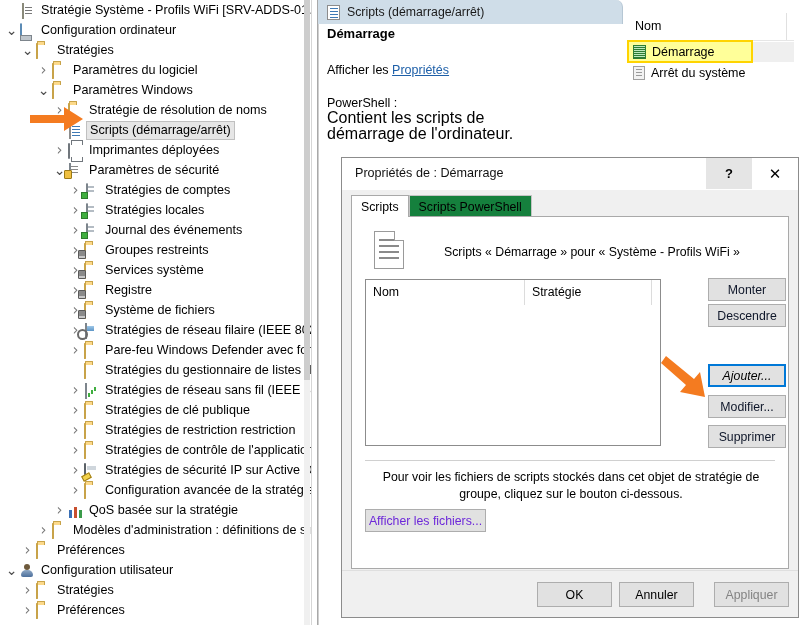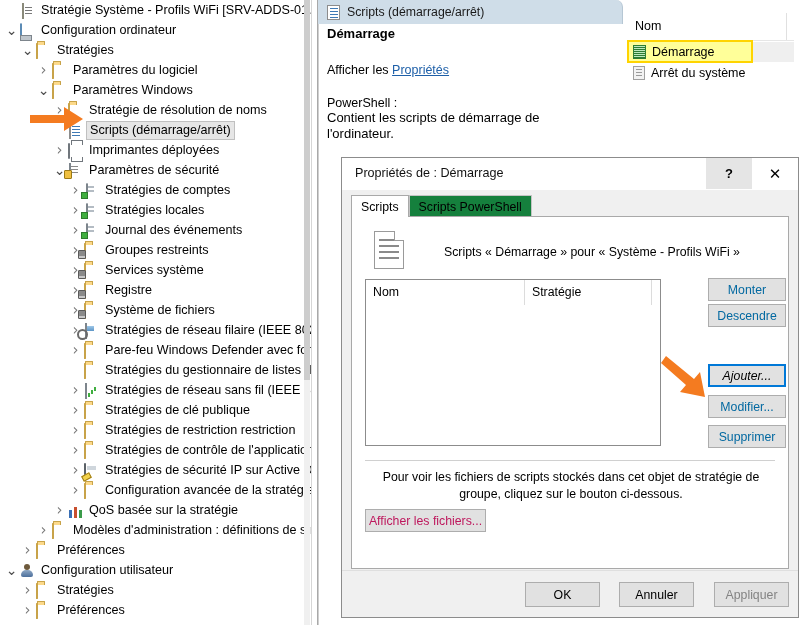--- a/index.html
+++ b/index.html
@@ -148,21 +148,21 @@
   #rp-header .htxt { font-size:12.3px; color:#1a1a1a; }
   .ic-script-hdr { width:13px; height:15px; background:#ffffff; border:1px solid #8c8c8c; position:relative; }
   .ic-script-hdr:before { content:""; position:absolute; left:2px; top:2px; width:8px; height:1px;
      background:#3f7ab5; box-shadow:0 3px 0 #3f7ab5, 0 6px 0 #3f7ab5, 0 9px 0 #3f7ab5; }
 
   #rp-left { position:absolute; left:9px; top:26px; width:295px; }
   #rp-title { font-size:13px; font-weight:bold; color:#000; margin-bottom:22px; }
   #rp-showline { font-size:12.5px; color:#000; margin-bottom:19px; }
   #rp-showline .lnk { color:#1d5fa8; text-decoration:underline; }
   #rp-desc-label { font-size:12.5px; color:#000; }
-  #rp-desc-text { font-size:13px; color:#000; line-height:16px; width:230px; }
+  #rp-desc-text { font-size:16px; color:#000; line-height:16px; width:230px; }
   #rp-vline { position:absolute; left:0px; top:24px; width:1px; height:601px; background:#cfcfcf; }
 
   
   #rp-list { position:absolute; left:305px; top:13px; width:177px; height:72px;
      background:#ffffff; border-top-left-radius:8px; }
   #rp-list-col { position:absolute; left:12px; top:6px; font-size:12.5px; color:#000; }
   #rp-list-colsep { position:absolute; left:163px; top:0px; width:1px; height:27px; background:#e0e0e0; }
   #rp-list-sep { position:absolute; left:6px; top:27px; width:165px; height:1px; background:#e6e6e6; }
   .rp-item { position:absolute; left:6px; height:20px; display:flex; align-items:center; gap:6px;
      font-size:12.5px; color:#000; padding-left:4px; }
@@ -215,41 +215,41 @@
   #lv { position:absolute; left:13px; top:62px; width:296px; height:167px;
      background:#ffffff; border:1px solid #8c8c8c; }
   #lv .lvhead { position:relative; height:25px; }
   #lv .lvh-nom { position:absolute; left:7px; top:5px; font-size:12.3px; color:#000; }
   #lv .lvh-par { position:absolute; left:166px; top:5px; font-size:12.3px; color:#000; }
   #lv .lvh-sep1 { position:absolute; left:158px; top:0; width:1px; height:25px; background:#dcdcdc; }
   #lv .lvh-sep2 { position:absolute; left:285px; top:0; width:1px; height:25px; background:#dcdcdc; }
 
   .dbtn { position:absolute; width:78px; height:23px; font-size:12.3px;
      display:flex; align-items:center; justify-content:center;
-     border:1px solid #adadad; background:#e1e1e1; color:#0369a1; }
+     border:1px solid #adadad; background:#e1e1e1; color:#0f172a; }
   .dbtn.focus { background:#e1e1e1; border:2px solid #0078d7; color:#000; }
   #btn-monter { left:356px; top:61px; }
   #btn-descendre { left:356px; top:87px; }
   #btn-ajouter { left:356px; top:147px;font-style:italic; }
   #btn-modifier { left:356px; top:178px; }
   #btn-supprimer { left:356px; top:208px; }
 
   #dlg-sep { position:absolute; left:13px; top:243px; width:410px; height:1px; background:#d0d0d0; }
   #dlg-note { position:absolute; left:13px; top:252px; width:412px; font-size:12.3px;
      color:#000; line-height:16.5px; }
   #btn-afficher { position:absolute; left:13px; top:292px; width:121px; height:23px;
      font-size:12.3px; display:flex; align-items:center; justify-content:center;
-     border:1px solid #adadad; background:#e1e1e1; color:#be185d; }
+     border:1px solid #adadad; background:#e1e1e1; color:#6d28d9; }
 
   #dlg-footer { position:absolute; left:0; bottom:0; width:456px; height:47px; background:#f0f0f0;
      border-top:1px solid #dfdfdf; }
   .fbtn { position:absolute; top:11px; width:75px; height:25px; font-size:12.3px;
      display:flex; align-items:center; justify-content:center;
      border:1px solid #adadad; background:#e1e1e1; color:#000; }
-  #btn-ok { right:198px; }
+  #btn-ok { right:186px; }
   #btn-annuler { right:104px; }
   #btn-appliquer { right:9px; color:#838383; }
 
   
   .arrow { position:absolute; pointer-events:none; }
 </style>
 </head>
 <body>
 
 <div id="root">

